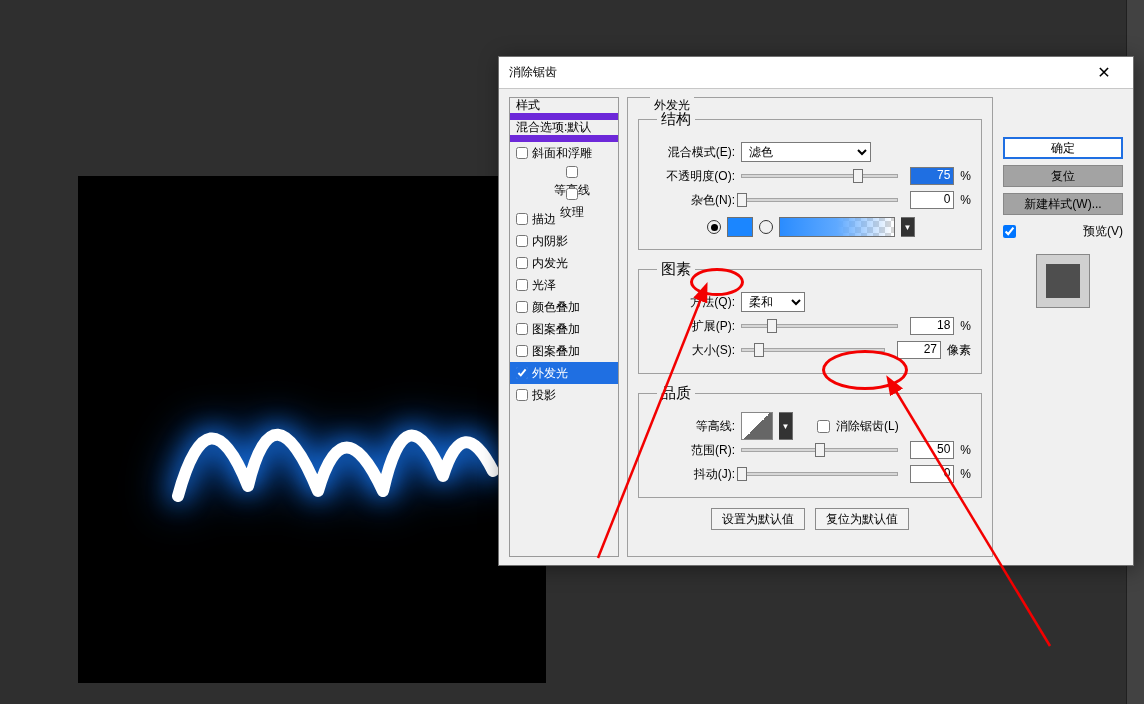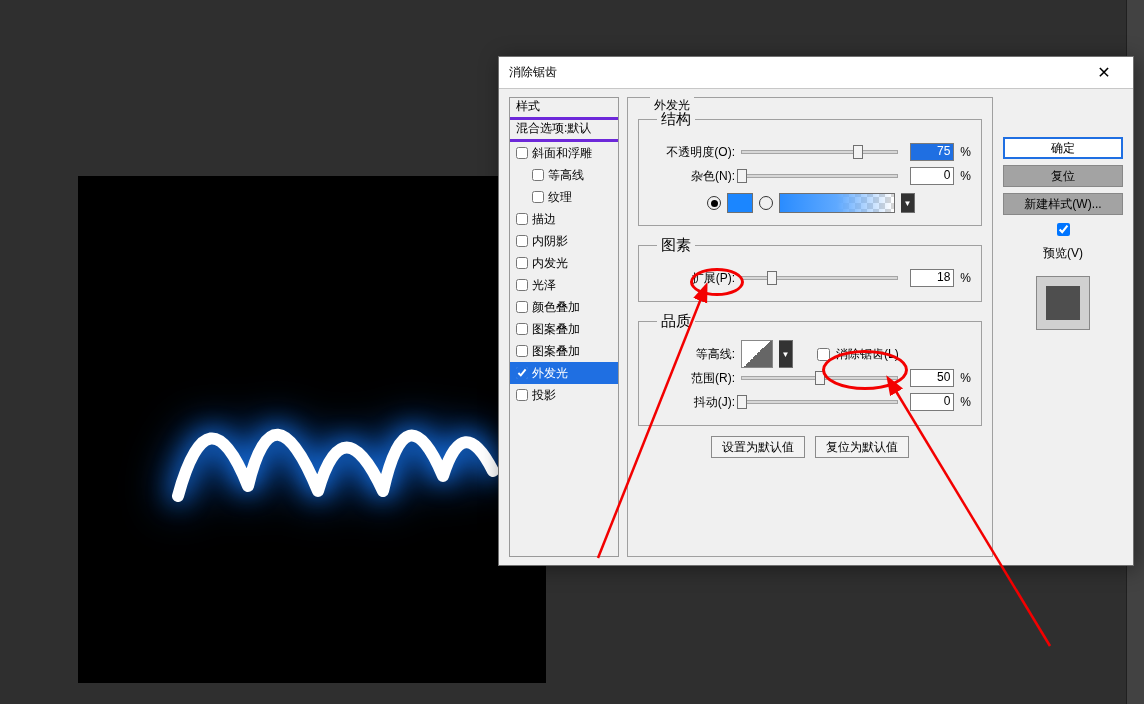--- a/index.html
+++ b/index.html
@@ -17,22 +17,22 @@
   .dialog { position: absolute; left: 498px; top: 56px; width: 636px; height: 510px; background: #f0f0f0; border: 1px solid #707070; box-shadow: 3px 3px 20px rgba(0,0,0,.4); display: flex; flex-direction: column; }
   .title-bar { height: 32px; background: #fff; display: flex; align-items: center; padding: 0 10px; border-bottom: 1px solid #c7c7c7; }
   .title-bar .title { flex: 1; color: #000; font-size: 12px; }
   .close-btn { width: 38px; height: 28px; display: flex; align-items: center; justify-content: center; font-size: 16px; color: #000; }
 
   .dlg-body { flex: 1; display: flex; }
 
   
   .styles-list { width: 110px; background: #f0f0f0; border: 1px solid #999; margin: 8px 0 8px 10px; }
   .styles-list .row { height: 22px; padding: 2px 6px; display: flex; align-items: center; gap: 4px; color: #000; }
-  .styles-list .row.header { border-bottom: 3px solid #6d28d9; align-items: flex-end; }
-  .styles-list .row.sub { padding-left: 22px; }
+  .styles-list .row.header { border-bottom: 7px solid #6d28d9; }
+  .styles-list .row.sub { padding-left: 22px; flex-direction: column; }
   .styles-list .row.selected { background: #1f6fe2; color: #fff; }
   .styles-list input[type=checkbox] { width: 12px; height: 12px; accent-color: #1f6fe2; }
 
   
   .center { flex: 1; padding: 8px 8px; position: relative; }
   .section-title { position: absolute; left: 22px; top: -1px; background: #f0f0f0; padding: 0 4px; color: #000; }
   fieldset { border: 1px solid #a0a0a0; padding: 10px 10px 12px 10px; margin-bottom: 10px; position: relative; }
   fieldset legend { margin-left: 8px; padding: 0 4px; color: #000; font-size: 15px; }
 
   .form-row { display: flex; align-items: center; height: 22px; margin-top: 2px; gap: 6px; }
@@ -54,21 +54,21 @@
 
   .contour-swatch { width: 32px; height: 28px; border: 1px solid #888; background: linear-gradient(135deg, #fff 0 50%, #666 50% 100%); }
 
   .default-btns { display: flex; gap: 10px; justify-content: center; margin-top: 2px; }
   .default-btns button { height: 22px; padding: 0 10px; border: 1px solid #8b8b8b; background: #f3f3f3; font-size: 12px; }
 
   
   .right-col { width: 132px; padding: 8px 10px 8px 2px; display: flex; flex-direction: column; gap: 6px; }
   .right-col .btn { width: 120px; height: 22px; border: 1px solid #888; background: #a3a3a3; font-size: 12px; display: flex; align-items: center; justify-content: center; color: #000; }
   .right-col .btn.primary { border: 2px solid #1f6fe2; background: #fff; margin-top: 40px; }
-  .preview-check { display: flex; align-items: center; gap: 9px; justify-content: space-between; color: #000; margin-top: 2px; flex-direction: column; }
+  .preview-check { display: flex; align-items: center; gap: 16px; justify-content: space-between; color: #000; margin-top: 2px; }
   .preview-swatch { width: 54px; height: 54px; border: 1px solid #888; margin: 8px auto 0; display: flex; align-items: center; justify-content: center; background:#d0d0d0; }
   .preview-swatch .inner { width: 34px; height: 34px; background: #4e4e4e; }
 
   
   .anno-ellipse { position: absolute; border: 3px solid #f30000; border-radius: 50%; pointer-events: none; }
   .arrow-svg { position: absolute; pointer-events: none; }
 </style>
 </head>
 <body>
 
@@ -145,20 +145,26 @@
           <span>投影</span>
         </div>
     </div>
 
     <div class="center">
       <div style="position:relative; border:1px solid #a0a0a0; height:100%; padding:12px 10px 6px 10px;">
         <span class="section-title">外发光</span>
 
         <fieldset>
           <legend>结构</legend>
+          <div class="form-row">
+            <span class="label">混合模式(E):</span>
+            <select class="combo" style="width:130px">
+              <option>滤色</option>
+            </select>
+          </div>
           <div class="form-row">
             <span class="label">不透明度(O):</span>
             <div class="slider-track">
                 <div class="slider-thumb" style="left:75%"></div>
               </div>
             <span class="num-input sel">75</span>
             <span class="unit">%</span>
           </div>
           <div class="form-row">
             <span class="label">杂色(N):</span>
@@ -173,26 +179,40 @@
             <span class="swatch-solid"></span>
             <span class="radio-circle"></span>
             <span class="swatch-grad"></span>
             <span class="grad-drop">▼</span>
           </div>
         </fieldset>
 
         <fieldset>
           <legend>图素</legend>
           <div class="form-row">
+            <span class="label">方法(Q):</span>
+            <select class="combo" style="width:64px">
+              <option>柔和</option>
+            </select>
+          </div>
+          <div class="form-row">
             <span class="label">扩展(P):</span>
             <div class="slider-track">
                 <div class="slider-thumb" style="left:19%"></div>
               </div>
             <span class="num-input">18</span>
             <span class="unit">%</span>
+          </div>
+          <div class="form-row">
+            <span class="label">大小(S):</span>
+            <div class="slider-track">
+                <div class="slider-thumb" style="left:12%"></div>
+              </div>
+            <span class="num-input">27</span>
+            <span class="unit">像素</span>
           </div>
         </fieldset>
 
         <fieldset>
           <legend>品质</legend>
           <div class="form-row">
             <span class="label">等高线:</span>
             <span class="contour-swatch"></span>
             <span class="grad-drop" style="height:28px">▼</span>
             <span style="width:12px"></span>

